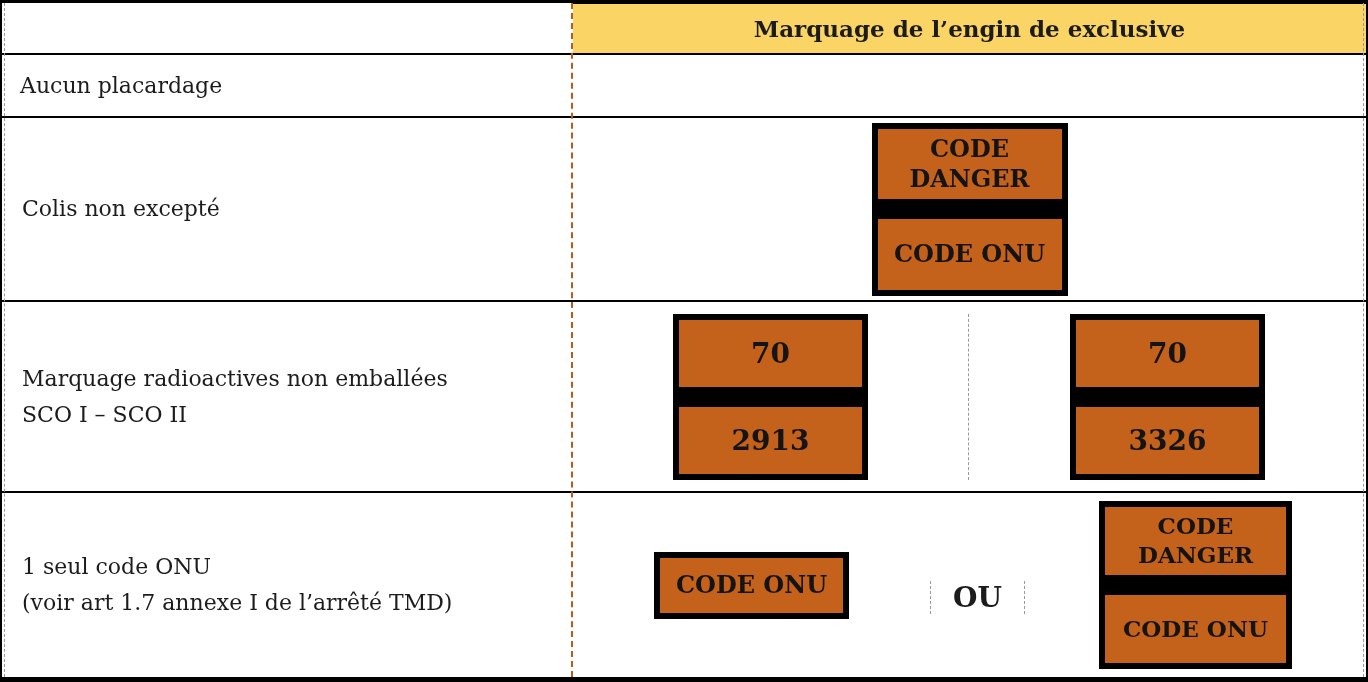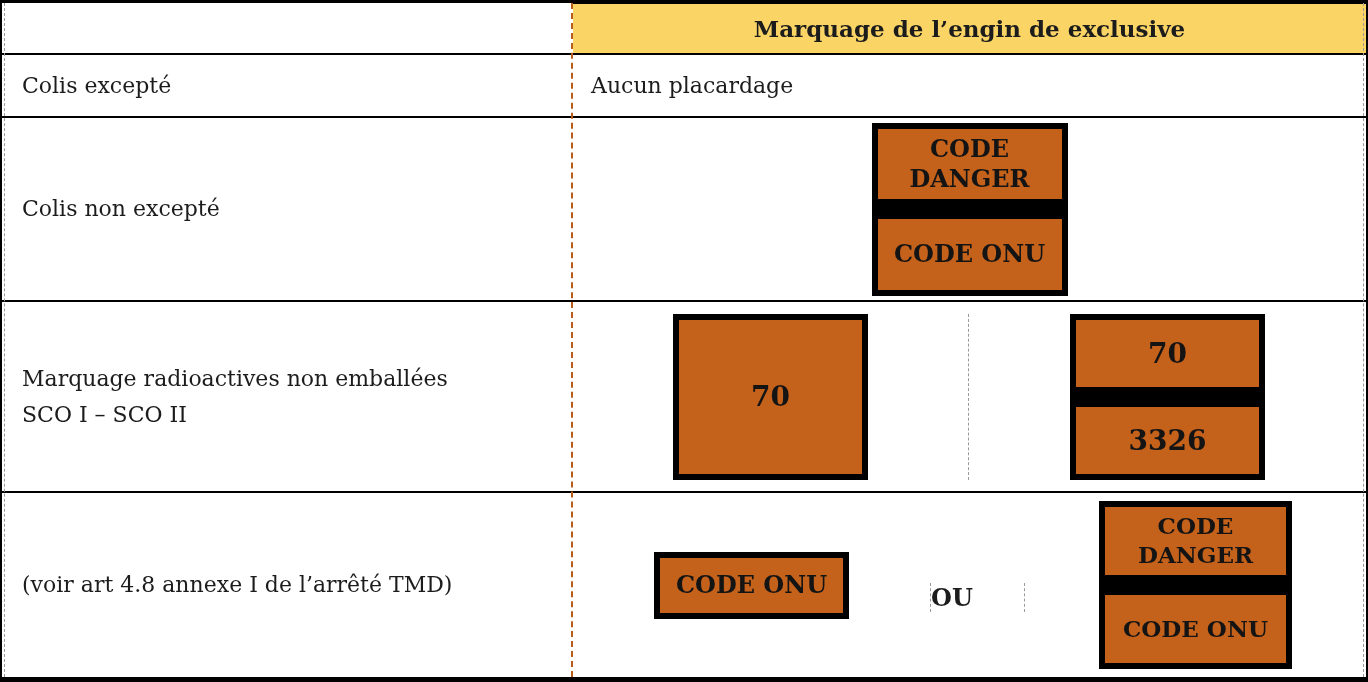--- a/index.html
+++ b/index.html
@@ -53,23 +53,23 @@
   .r1 .cell-right{padding-left:18px;}
   
   .row.r2{flex:0 0 184px;}
   .r2 .cell-right{justify-content:center;}
   
   .row.r3{flex:0 0 191px;}
   .r3 .sub-a{flex:0 0 395px;display:flex;align-items:center;justify-content:center;box-sizing:border-box;}
   .r3 .sub-b{flex:1;display:flex;align-items:center;justify-content:center;border-left:1px dashed var(--divider_gray);box-sizing:border-box;}
   
   .r4 .sub-1{flex:0 0 357px;display:flex;align-items:center;justify-content:center;box-sizing:border-box;}
-  .r4 .sub-2{flex:0 0 95px;display:flex;align-items:center;
+  .r4 .sub-2{flex:0 0 95px;display:flex;align-items:center;justify-content:center;
              border-left:1px dashed var(--divider_gray);border-right:1px dashed var(--divider_gray);
-             font-weight:bold;font-size:24px;box-sizing:border-box;margin-top:25px;}
+             font-weight:bold;font-size:28px;box-sizing:border-box;margin-top:25px;}
   .r4 .sub-3{flex:1;display:flex;align-items:center;justify-content:center;box-sizing:border-box;}
 
   
   .plate{background:var(--border_black);display:flex;flex-direction:column;gap:20px;padding:6px;box-sizing:border-box;}
   .pcell{
     background:var(--orange_panel);
     flex:1;display:flex;flex-direction:column;align-items:center;justify-content:center;
     font-weight:bold;color:#141414;text-align:center;line-height:1.25;
   }
   .plate.lg{width:196px;height:173px;font-size:24px;}
@@ -86,23 +86,20 @@
   <div class="vdash orange"></div>
 
   <div class="row header">
     <div class="cell-left"></div>
     <div class="cell-right">
       <span>Marquage de l’engin de exclusive</span>
     </div>
   </div>
 
   <div class="row r1">
-    <div class="cell-left">
-      <div>Colis excepté</div>
-    </div>
     <div class="cell-right">
       <span>Aucun placardage</span>
     </div>
   </div>
 
   <div class="row r2">
     <div class="cell-left">
       <div>Colis non excepté</div>
     </div>
     <div class="cell-right">
@@ -122,38 +119,42 @@
     <div class="cell-left">
       <div>Marquage radioactives non emballées</div>
       <div>SCO I – SCO II</div>
     </div>
     <div class="cell-right">
       <div class="sub-a">
         <div class="plate num">
           <div class="pcell">
             <span>70</span>
           </div>
+          <div class="pcell">
+            <span>2913</span>
+          </div>
         </div>
       </div>
       <div class="sub-b">
         <div class="plate num">
           <div class="pcell">
             <span>70</span>
           </div>
           <div class="pcell">
             <span>3326</span>
           </div>
         </div>
       </div>
     </div>
   </div>
 
   <div class="row r4">
     <div class="cell-left">
-      <div>(voir art 4.8 annexe I de l’arrêté TMD)</div>
+      <div>1 seul code ONU</div>
+      <div>(voir art 1.7 annexe I de l’arrêté TMD)</div>
     </div>
     <div class="cell-right">
       <div class="sub-1">
         <div class="plate sm">
           <div class="pcell">
             <span>CODE ONU</span>
           </div>
         </div>
       </div>
       <div class="sub-2">

